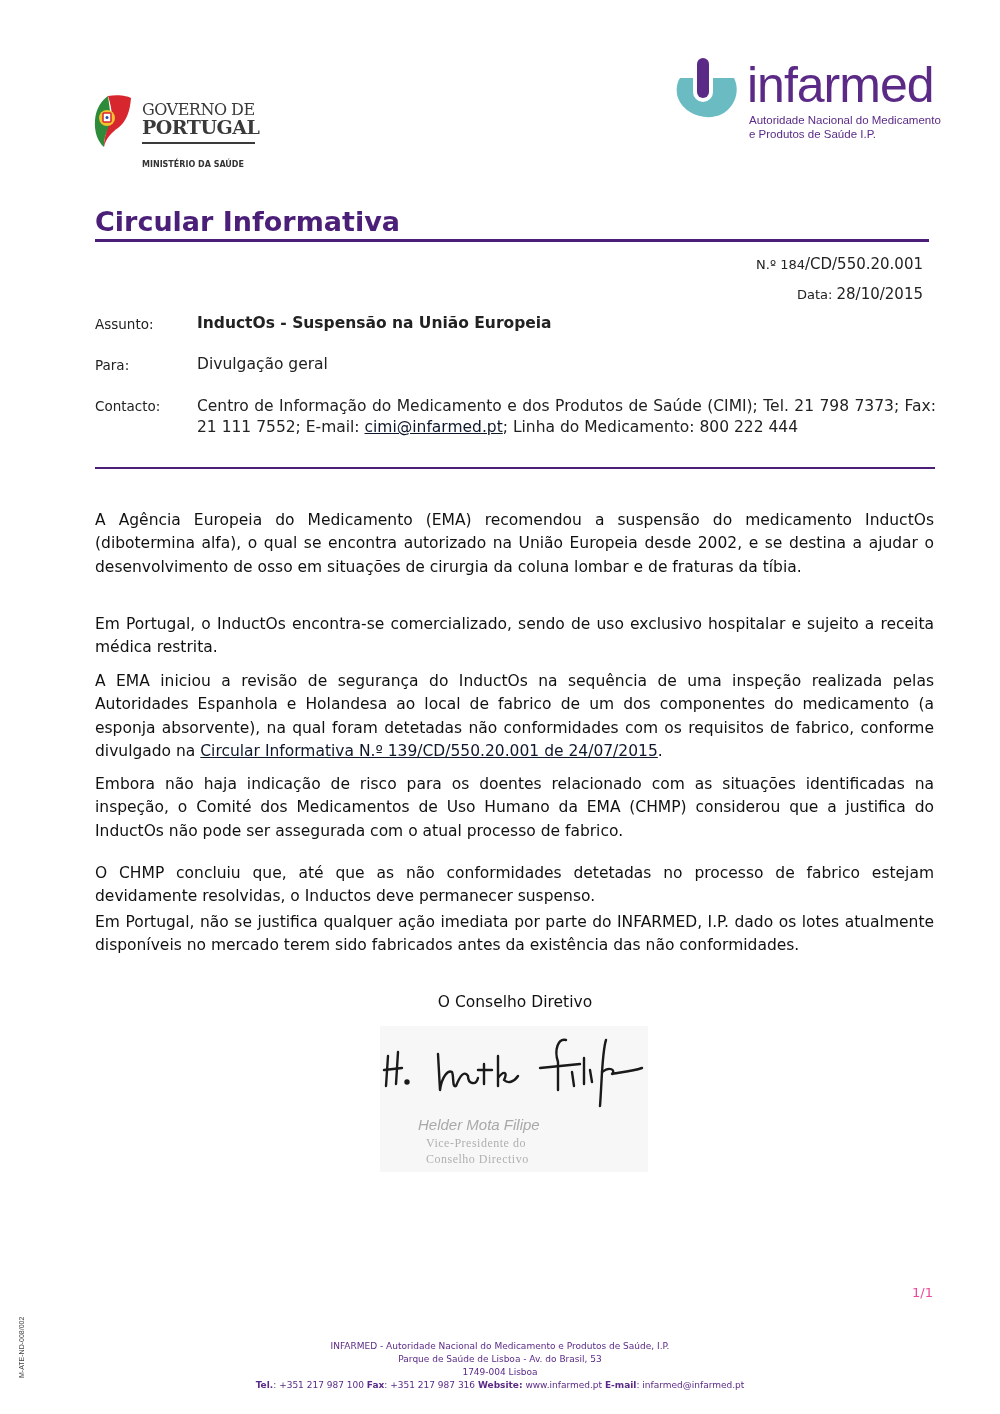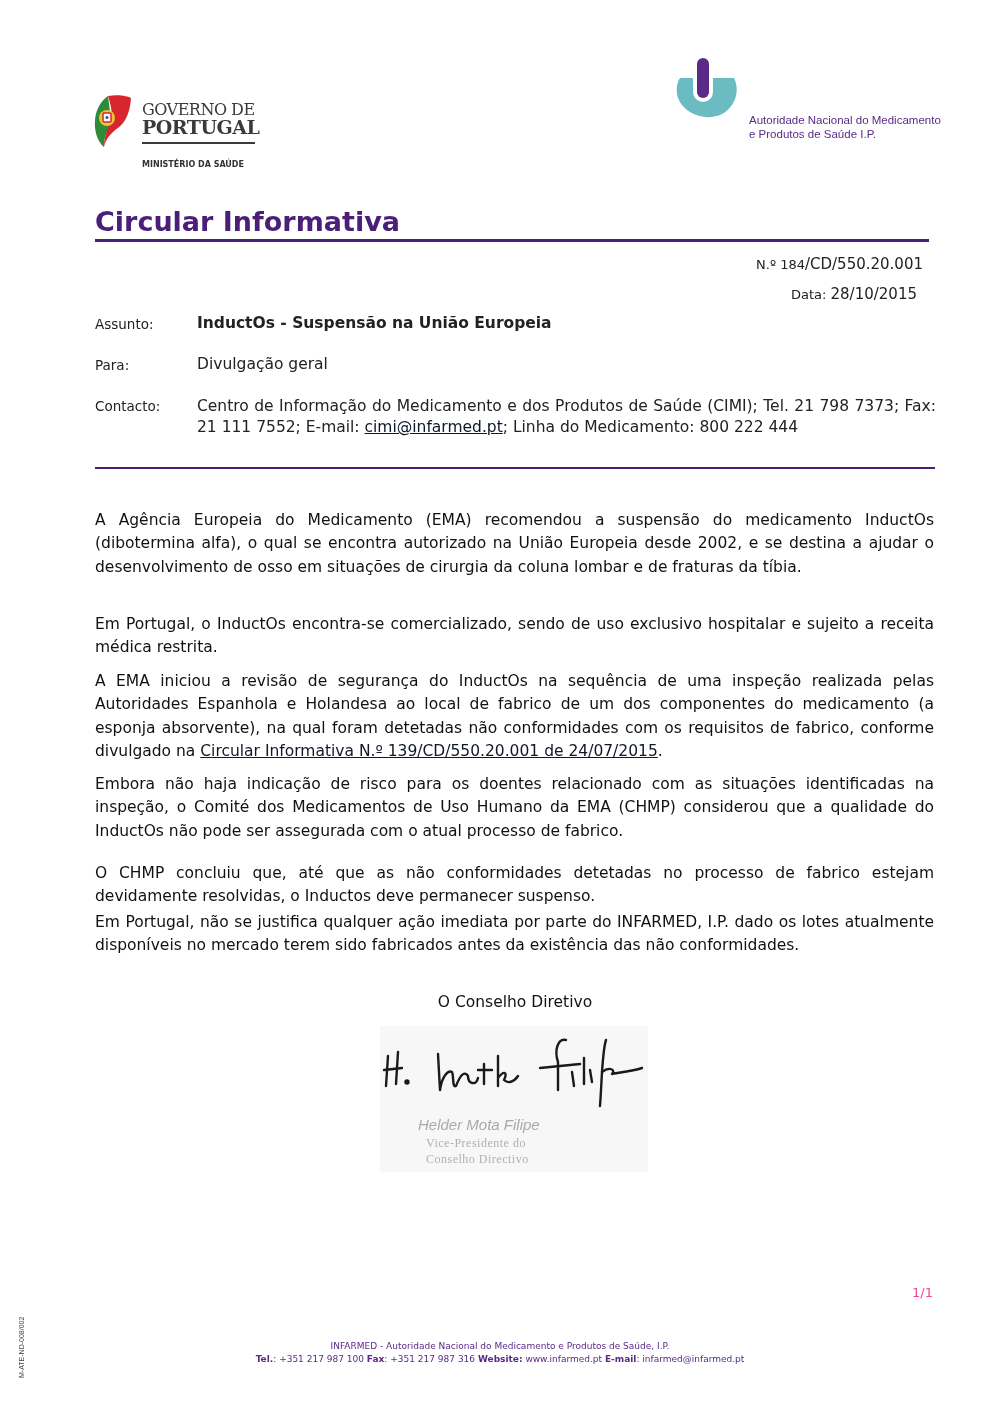--- a/index.html
+++ b/index.html
@@ -22,21 +22,21 @@
     #inf-sub1, #inf-sub2 { position: absolute; left: 73px; font-family: "Liberation Sans", sans-serif; font-size: 11.5px; color: #5b2a86; }
     #inf-sub1 { top: 58px; }
     #inf-sub2 { top: 72px; }
 
     
     #doc-title { left: 95px; top: 206px; font-size: 27px; font-weight: bold; color: #4b1e78; text-align: right; }
     #title-rule { left: 95px; top: 239px; width: 834px; height: 3px; background: #4b1e78; }
 
     #ref-number { right: 77px; top: 255px; font-size: 15px; color: #222; }
     #ref-number .sm { font-size: 13px; }
-    #ref-date { right: 83px; top: 285px; font-size: 15px; color: #222; }
+    #ref-date { right: 77px; top: 285px; font-size: 15px; color: #222; }
     #ref-date .sm { font-size: 13px; }
 
     .meta-label { left: 95px; font-size: 13.5px; color: #222; }
     .meta-value { left: 197px; font-size: 15.5px; color: #222; }
     #subject-label { top: 316px; }
     #subject-value { top: 314px; font-weight: bold; }
     #to-label { top: 357px; }
     #to-value { top: 355px; }
     #contact-label { top: 398px; }
     #contact-value { top: 396px; width: 739px; line-height: 21px; text-align: justify; }
@@ -84,20 +84,21 @@
   <div id="gov-rule"></div>
   <div id="gov-ministry">MINISTÉRIO DA SAÚDE</div>
 </div>
 
 <div id="inf-logo" class="abs">
   <svg id="inf-mark" viewBox="0 0 66 66">
     <path d="M4 22 C0 28 0 36 2 42 C8 58 30 66 46 58 C60 50 64 34 58 22 Z" fill="#6bbcc2"></path>
     <rect x="17" y="-2" width="20" height="48" rx="10" fill="#ffffff"></rect>
     <rect x="21" y="2" width="12" height="40" rx="6" fill="#5b2a86"></rect>
   </svg>
+  <div id="inf-word">infarmed</div>
   <div id="inf-sub1">Autoridade Nacional do Medicamento</div>
   <div id="inf-sub2">e Produtos de Saúde I.P.</div>
 </div>
 
 <div id="doc-title" class="abs">Circular Informativa</div>
 <div id="title-rule" class="abs"></div>
 
 <div id="ref-number" class="abs"><span class="sm">N.º </span><span class="sm">184</span><span>/CD/550.20.001</span></div>
 <div id="ref-date" class="abs"><span class="sm">Data: </span><span>28/10/2015</span></div>
 
@@ -108,21 +109,21 @@
 <div id="to-value" class="abs meta-value">Divulgação geral</div>
 
 <div id="contact-label" class="abs meta-label">Contacto:</div>
 <div id="contact-value" class="abs meta-value"><span>Centro de Informação do Medicamento e dos Produtos de Saúde (CIMI); Tel. 21 798 7373; Fax: 21 111 7552; E-mail: </span><a class="link">cimi@infarmed.pt</a><span>; Linha do Medicamento: 800 222 444</span></div>
 
 <div id="meta-rule" class="abs"></div>
 
 <div id="p1" class="abs para">A Agência Europeia do Medicamento (EMA) recomendou a suspensão do medicamento InductOs (dibotermina alfa), o qual se encontra autorizado na União Europeia desde 2002, e se destina a ajudar o desenvolvimento de osso em situações de cirurgia da coluna lombar e de fraturas da tíbia.</div>
 <div id="p2" class="abs para">Em Portugal, o InductOs encontra-se comercializado, sendo de uso exclusivo hospitalar e sujeito a receita médica restrita.</div>
 <div id="p3" class="abs para"><span>A EMA iniciou a revisão de segurança do InductOs na sequência de uma inspeção realizada pelas Autoridades Espanhola e Holandesa ao local de fabrico de um dos componentes do medicamento (a esponja absorvente), na qual foram detetadas não conformidades com os requisitos de fabrico, conforme divulgado na </span><a class="link">Circular Informativa N.º 139/CD/550.20.001 de 24/07/2015</a><span>.</span></div>
-<div id="p4" class="abs para">Embora não haja indicação de risco para os doentes relacionado com as situações identificadas na inspeção, o Comité dos Medicamentos de Uso Humano da EMA (CHMP) considerou que a qualidade do InductOs não pode ser assegurada com o atual processo de fabrico.</div>
+<div id="p4" class="abs para">Embora não haja indicação de risco para os doentes relacionado com as situações identificadas na inspeção, o Comité dos Medicamentos de Uso Humano da EMA (CHMP) considerou que a justifica do InductOs não pode ser assegurada com o atual processo de fabrico.</div>
 <div id="p5" class="abs para">O CHMP concluiu que, até que as não conformidades detetadas no processo de fabrico estejam devidamente resolvidas, o Inductos deve permanecer suspenso.</div>
 <div id="p6" class="abs para">Em Portugal, não se justifica qualquer ação imediata por parte do INFARMED, I.P. dado os lotes atualmente disponíveis no mercado terem sido fabricados antes da existência das não conformidades.</div>
 
 <div id="signoff" class="abs">O Conselho Diretivo</div>
 
 <div id="signature" class="abs">
   <svg id="sig-svg" viewBox="0 0 268 90">
     <g fill="none" stroke="#1a1a1a" stroke-width="2.4" stroke-linecap="round" stroke-linejoin="round">
       <path d="M8 30 L6 60"></path>
       <path d="M18 26 L16 58"></path>
@@ -143,14 +144,16 @@
   <div id="sig-role1">Vice-Presidente do</div>
   <div id="sig-role2">Conselho Directivo</div>
 </div>
 
 <div id="page-num" class="abs">1/1</div>
 
 <div id="side-code" class="abs">M-ATE-ND-008/002</div>
 
 <div id="footer" class="abs">
   <div>INFARMED - Autoridade Nacional do Medicamento e Produtos de Saúde, I.P.</div>
+  <div>Parque de Saúde de Lisboa - Av. do Brasil, 53</div>
+  <div>1749-004 Lisboa</div>
   <div><span class="bold">Tel.</span><span>: +351 217 987 100  </span><span class="bold">Fax</span><span>: +351 217 987 316  </span><span class="bold">Website:</span><span> www.infarmed.pt  </span><span class="bold">E-mail</span><span>: infarmed@infarmed.pt</span></div>
 </div>
 
 </body></html>

